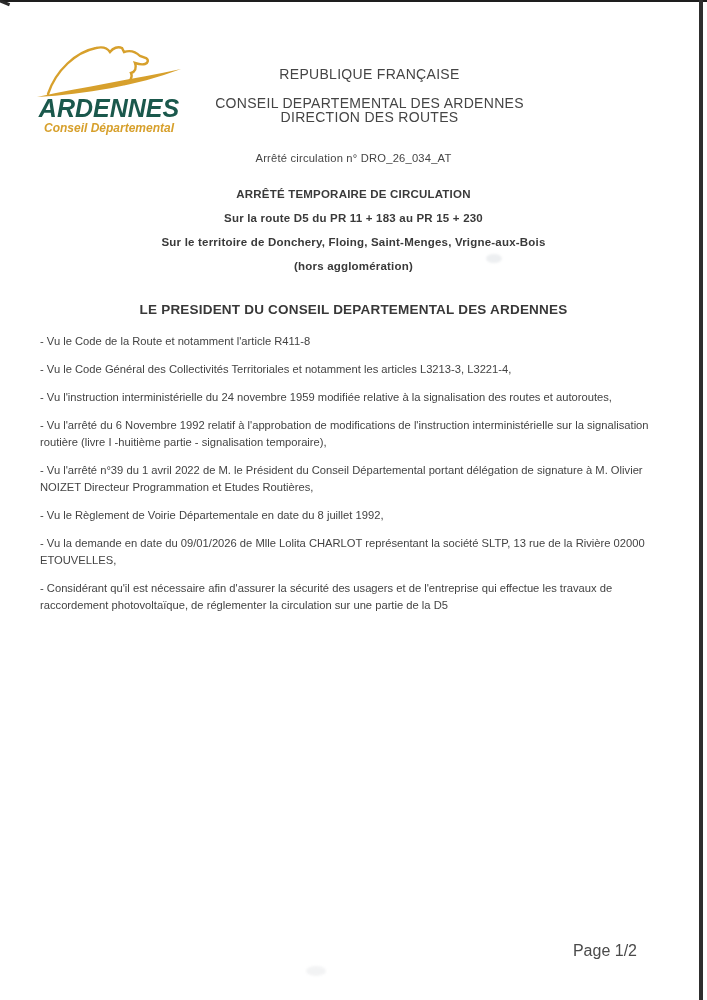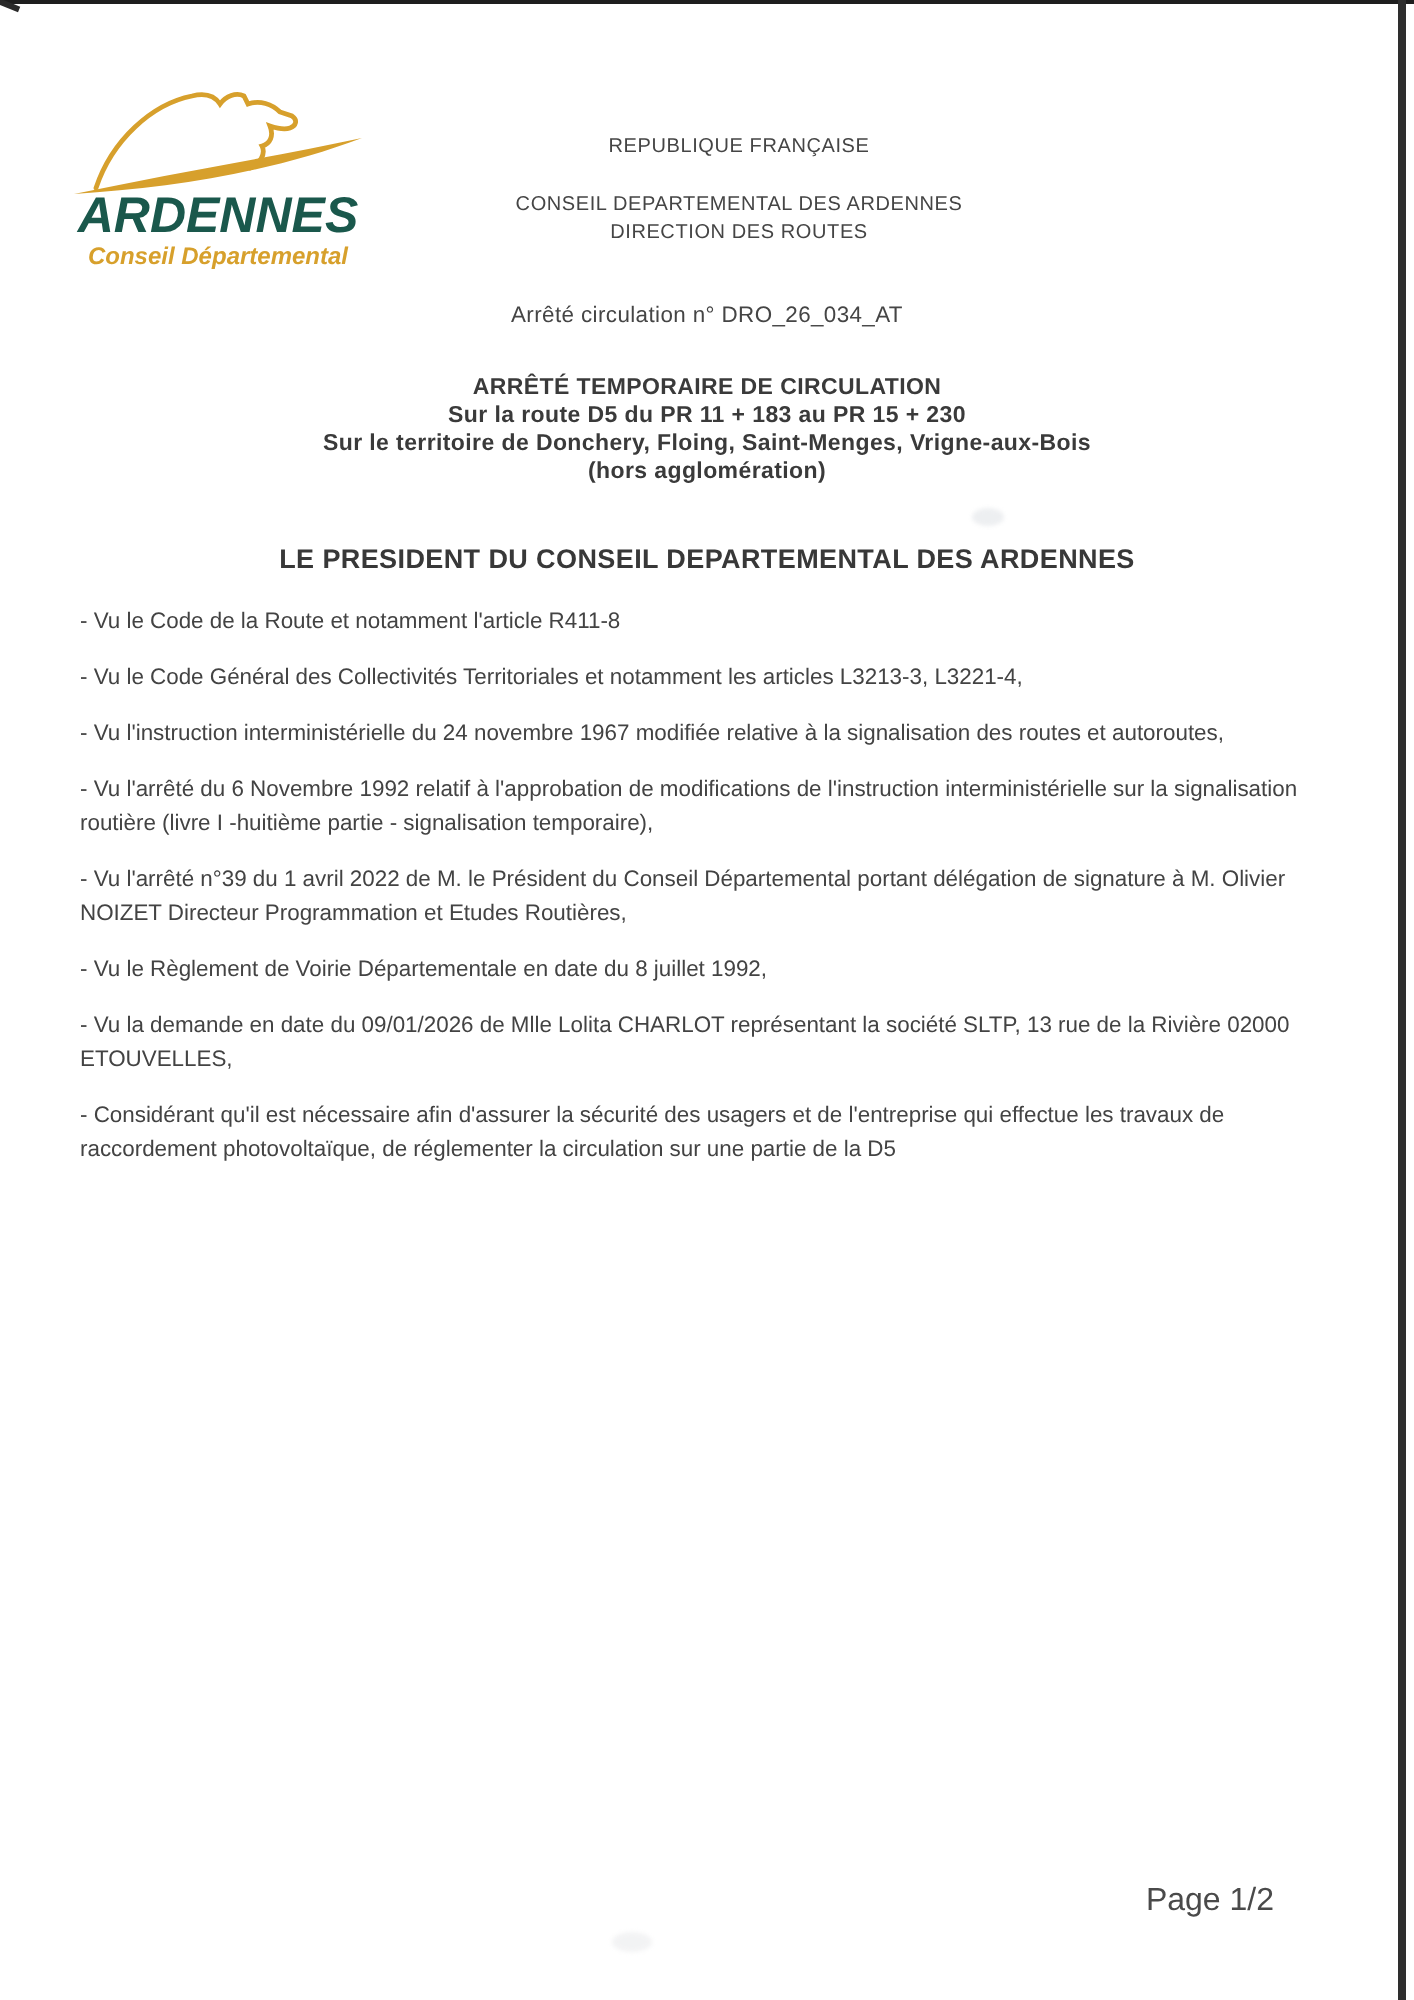--- a/index.html
+++ b/index.html
@@ -26,28 +26,28 @@
     color:#1a584c;line-height:24px;letter-spacing:0px;margin-top:-4px;
     white-space:nowrap;
   }
   .logo-subtitle{
     font-size:12px;font-weight:bold;font-style:italic;
     color:#d7a02c;line-height:14px;margin-top:1px;white-space:nowrap;
   }
 
   
   .content{position:absolute;left:0;top:0;width:707px;text-align:center;}
-  .hdr-line{font-size:10px;line-height:14px;color:#454545;letter-spacing:.3px;margin-left:32px;}
+  .hdr-line{font-size:14px;line-height:14px;color:#454545;letter-spacing:.3px;margin-left:32px;}
   .hdr-1{margin-top:67px;}
   .hdr-2{margin-top:15px;}
   .hdr-3{margin-top:0;}
   .ref-line{font-size:11.2px;line-height:14px;color:#454545;margin-top:27px;letter-spacing:.2px;}
   .title-line{font-weight:bold;font-size:11.5px;line-height:14px;color:#3a3a3a;letter-spacing:.2px;}
   .title-1{margin-top:22px;}
-  .title-2,.title-3,.title-4{}
+  .title-2,.title-3,.title-4{margin-top:10px;}
   .president{font-weight:bold;font-size:13.5px;line-height:18px;color:#383838;margin-top:28px;letter-spacing:.2px;}
 
   
   .recitals{margin-top:14px;padding:0 40px;text-align:left;}
   .recitals p{font-size:11.2px;line-height:17px;margin:0 0 11px 0;color:#434343;}
 
   .page-number{position:absolute;right:70px;top:942px;font-size:16px;color:#4a4a4a;}
 </style>
 </head>
 <body>
@@ -78,21 +78,21 @@
     <div class="title-line title-1">ARRÊTÉ TEMPORAIRE DE CIRCULATION</div>
     <div class="title-line title-2">Sur la route D5 du PR 11 + 183 au PR 15 + 230</div>
     <div class="title-line title-3">Sur le territoire de Donchery, Floing, Saint-Menges, Vrigne-aux-Bois</div>
     <div class="title-line title-4">(hors agglomération)</div>
 
     <div class="president">LE PRESIDENT DU CONSEIL DEPARTEMENTAL DES ARDENNES</div>
 
     <div class="recitals">
       <p>- Vu le Code de la Route et notamment l'article R411-8</p>
       <p>- Vu le Code Général des Collectivités Territoriales et notamment les articles L3213-3, L3221-4,</p>
-      <p>- Vu l'instruction interministérielle du 24 novembre 1967 modifiée relative à la signalisation des routes et autoroutes,</p>
+      <p>- Vu l'instruction interministérielle du 24 novembre 1959 modifiée relative à la signalisation des routes et autoroutes,</p>
       <p>- Vu l'arrêté du 6 Novembre 1992 relatif à l'approbation de modifications de l'instruction interministérielle sur la signalisation routière (livre I -huitième partie - signalisation temporaire),</p>
       <p>- Vu l'arrêté n°39 du 1 avril 2022 de M. le Président du Conseil Départemental portant délégation de signature à M. Olivier NOIZET Directeur Programmation et Etudes Routières,</p>
       <p>- Vu le Règlement de Voirie Départementale en date du 8 juillet 1992,</p>
       <p>- Vu la demande en date du 09/01/2026 de Mlle Lolita CHARLOT représentant la société SLTP, 13 rue de la Rivière 02000 ETOUVELLES,</p>
       <p>- Considérant qu'il est nécessaire afin d'assurer la sécurité des usagers et de l'entreprise qui effectue les travaux de raccordement photovoltaïque, de réglementer la circulation sur une partie de la D5</p>
     </div>
   </div>
 
   <div class="page-number">Page 1/2</div>
 

